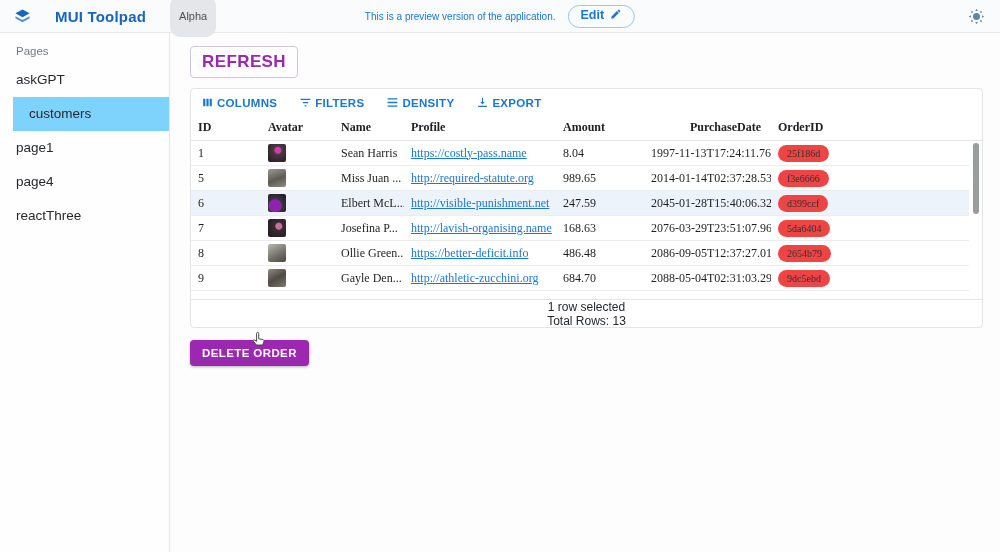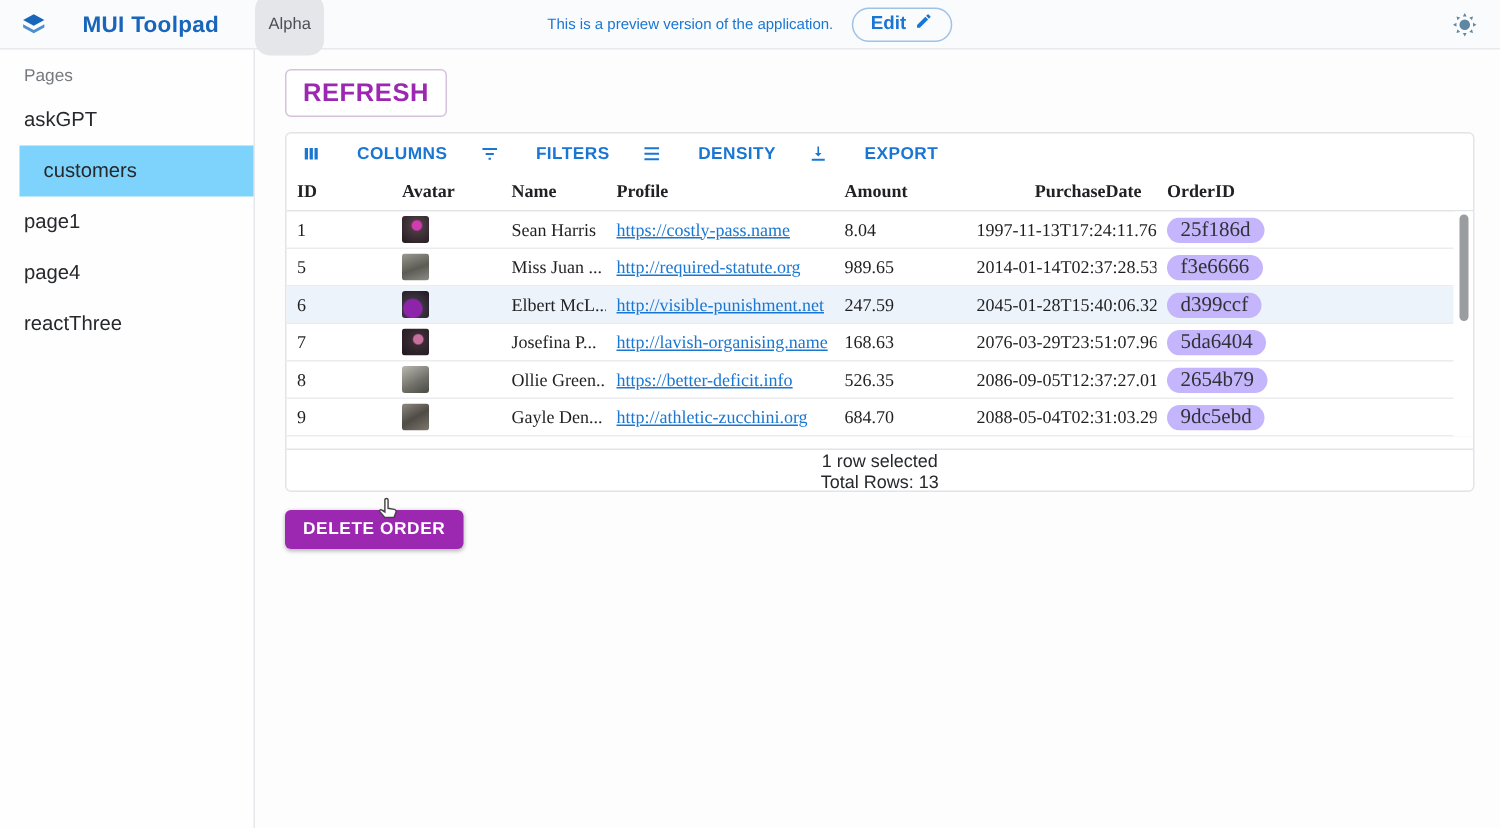--- a/index.html
+++ b/index.html
@@ -67,21 +67,21 @@
     width: 793px; height: 240px; margin-top: 10px;
     background: #fff; border: 1px solid #e2e4e7; border-radius: 4px;
     position: relative; overflow: hidden;
     display: flex; flex-direction: column;
   }
   .grid-toolbar {
     display: flex; align-items: center; gap: 22px;
     padding: 7px 10px 6px 10px;
   }
   .gt-btn {
-    display: inline-flex; align-items: center; gap: 24px;
+    display: inline-flex; align-items: center; gap: 3px;
     background: none; border: none; cursor: pointer; font-family: inherit;
     color: #1976d2; font-size: 11.5px; font-weight: bold; letter-spacing: .3px;
     padding: 0;
   }
   .gt-btn svg { display: block; }
 
   .grid-row {
     display: grid;
     grid-template-columns: 70px 73px 70px 152px 88px 127px 1fr;
     align-items: center;
@@ -98,22 +98,22 @@
   .rows-area { position: relative; }
   .link { color: #1976d2; text-decoration: underline; cursor: pointer; }
   .avatar { width: 18px; height: 18px; display: inline-block; vertical-align: middle; border-radius: 2px; }
   .row:nth-of-type(1) .avatar { background: radial-gradient(circle at 55% 35%, #d23bb0 0 3px, #4a3a42 4px, #24191f 100%); }
   .row:nth-of-type(2) .avatar { background: linear-gradient(160deg, #9a9a92 0%, #5c5c55 55%, #8d8d85 100%); }
   .row:nth-of-type(3) .avatar { background: radial-gradient(circle at 40% 65%, #8e24aa 0 6px, #3c3340 7px, #1d161f 100%); }
   .row:nth-of-type(4) .avatar { background: radial-gradient(circle at 60% 40%, #c86f9d 0 3px, #3a2c34 4px, #1f171d 100%); }
   .row:nth-of-type(5) .avatar { background: linear-gradient(150deg, #b9b9b2 0%, #6f6f68 60%, #4a4a44 100%); }
   .row:nth-of-type(6) .avatar { background: linear-gradient(150deg, #8f8a82 0%, #4f4b45 50%, #7d786f 100%); }
   .chip {
-    display: inline-block; background: #c4b5fd; color: #303236;
-    border-radius: 11px; padding: 3px 9px; font-size: 14px; line-height: 11px;
+    display: inline-block; background: #ef4444; color: #303236;
+    border-radius: 11px; padding: 3px 9px; font-size: 10px; line-height: 11px;
   }
   .scroll-track {
     position: absolute; top: 0; right: 0; width: 13px; height: 150px; background: #fff;
   }
   .scroll-thumb {
     position: absolute; top: 2px; right: 3px; width: 6px; height: 71px;
     background: #9b9ca0; border-radius: 3px; cursor: pointer;
   }
   .grid-footer {
     margin-top: auto; border-top: 1px solid #e2e4e7; height: 28px;
@@ -265,21 +265,21 @@
         <div class="cell">168.63</div>
         <div class="cell right">2076-03-29T23:51:07.968Z</div>
         <div class="cell"><span class="chip">5da6404</span></div>
       </div>
 
       <div class="grid-row row">
         <div class="cell">8</div>
         <div class="cell"><span class="avatar"></span></div>
         <div class="cell">Ollie Green...</div>
         <div class="cell"><span class="link">https://better-deficit.info</span></div>
-        <div class="cell">526.35</div>
+        <div class="cell">486.48</div>
         <div class="cell right">2086-09-05T12:37:27.015Z</div>
         <div class="cell"><span class="chip">2654b79</span></div>
       </div>
 
       <div class="grid-row row">
         <div class="cell">9</div>
         <div class="cell"><span class="avatar"></span></div>
         <div class="cell">Gayle Den...</div>
         <div class="cell"><span class="link">http://athletic-zucchini.org</span></div>
         <div class="cell">684.70</div>

